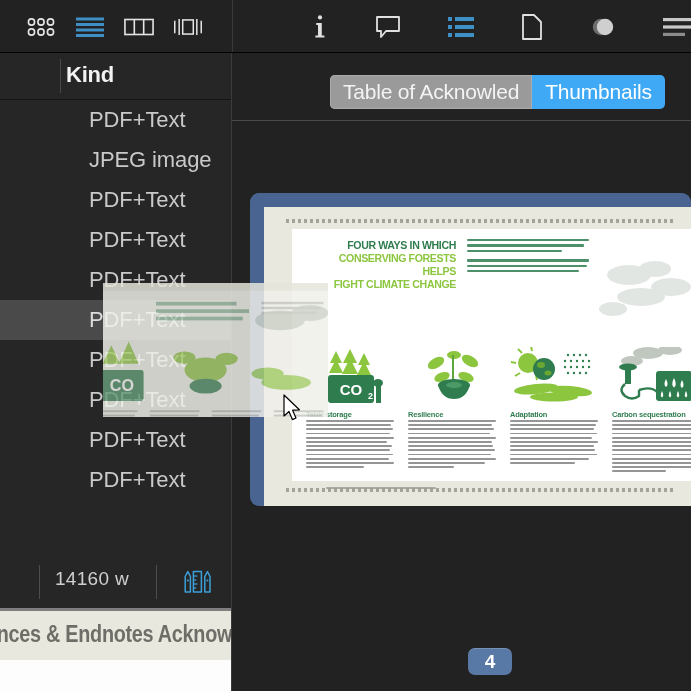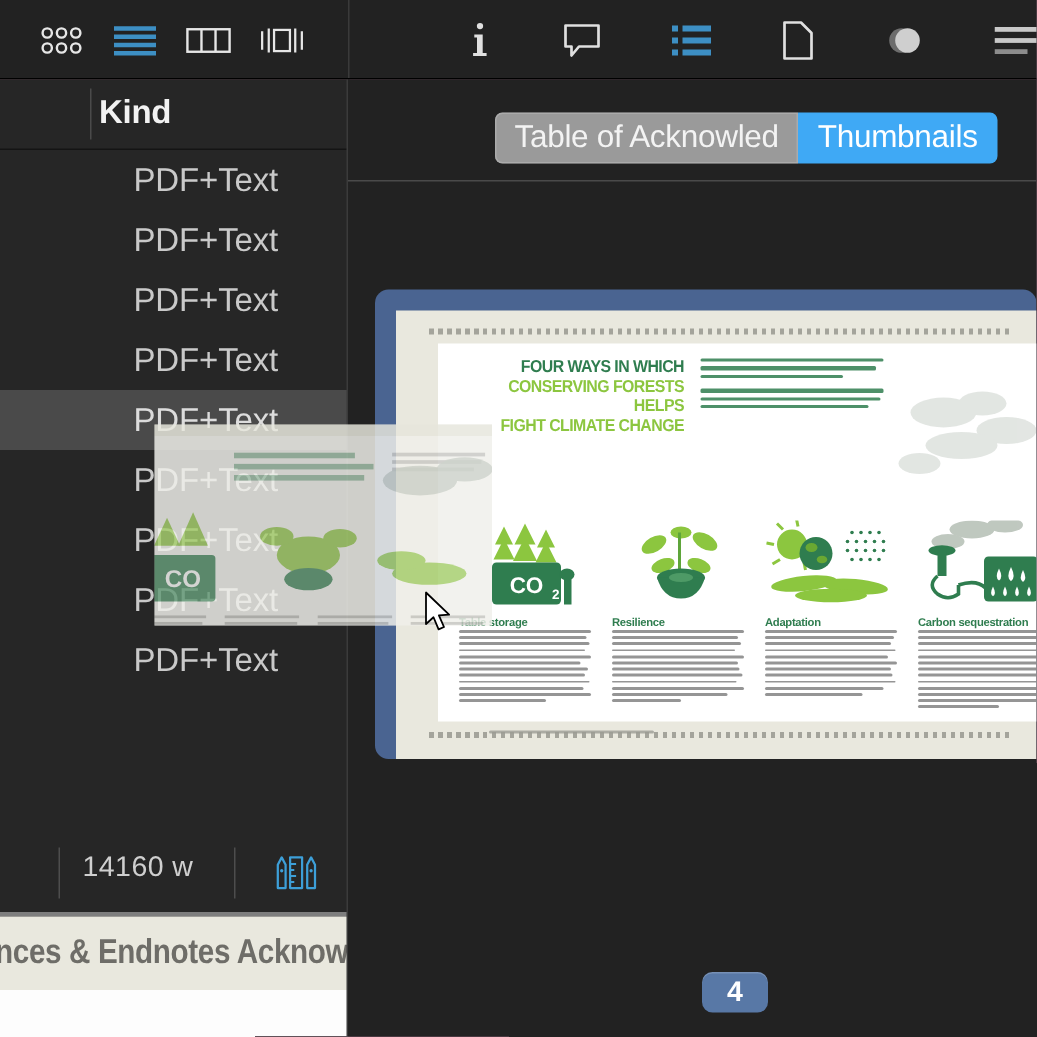--- a/index.html
+++ b/index.html
@@ -3,21 +3,21 @@
 <meta charset="utf-8">
 <title>PDF Thumbnails View</title>
 <style>
   html,body{margin:0;padding:0;}
   body{
     width:691px;height:691px;overflow:hidden;
     background:#1e1e1e;
     font-family:"Liberation Sans","DejaVu Sans",sans-serif;
     -webkit-font-smoothing:antialiased;
   }
-  #root{position:relative;width:691px;height:691px;background:#f9a8d4;}
+  #root{position:relative;width:691px;height:691px;background:#22c55e;}
 
   
   .toolbar{position:absolute;left:0;top:0;width:691px;height:53px;background:#222222;}
   .toolbar-left{position:absolute;left:0;top:0;width:232px;height:53px;
       display:flex;align-items:center;gap:19px;padding-left:26px;box-sizing:border-box;}
   .toolbar-right{position:absolute;left:232px;top:0;width:459px;height:53px;
       display:flex;align-items:center;justify-content:flex-start;gap:47px;padding-left:80px;box-sizing:border-box;}
   .tb-btn{width:30px;height:30px;display:flex;align-items:center;justify-content:center;cursor:default;}
   .tb-btn svg{display:block;}
 
@@ -237,20 +237,23 @@
 
     <div class="kind-header">
       <div class="divline"></div>
       <div class="kind-label">Kind</div>
     </div>
     <div class="kind-header-border"></div>
 
     <div class="kind-list" id="kind-list">
         <div class="kind-row">
           <div class="txt">PDF+Text</div>
+        </div>
+        <div class="kind-row">
+          <div class="txt">JPEG image</div>
         </div>
         <div class="kind-row">
           <div class="txt">PDF+Text</div>
         </div>
         <div class="kind-row">
           <div class="txt">PDF+Text</div>
         </div>
         <div class="kind-row">
           <div class="txt">PDF+Text</div>
         </div>

